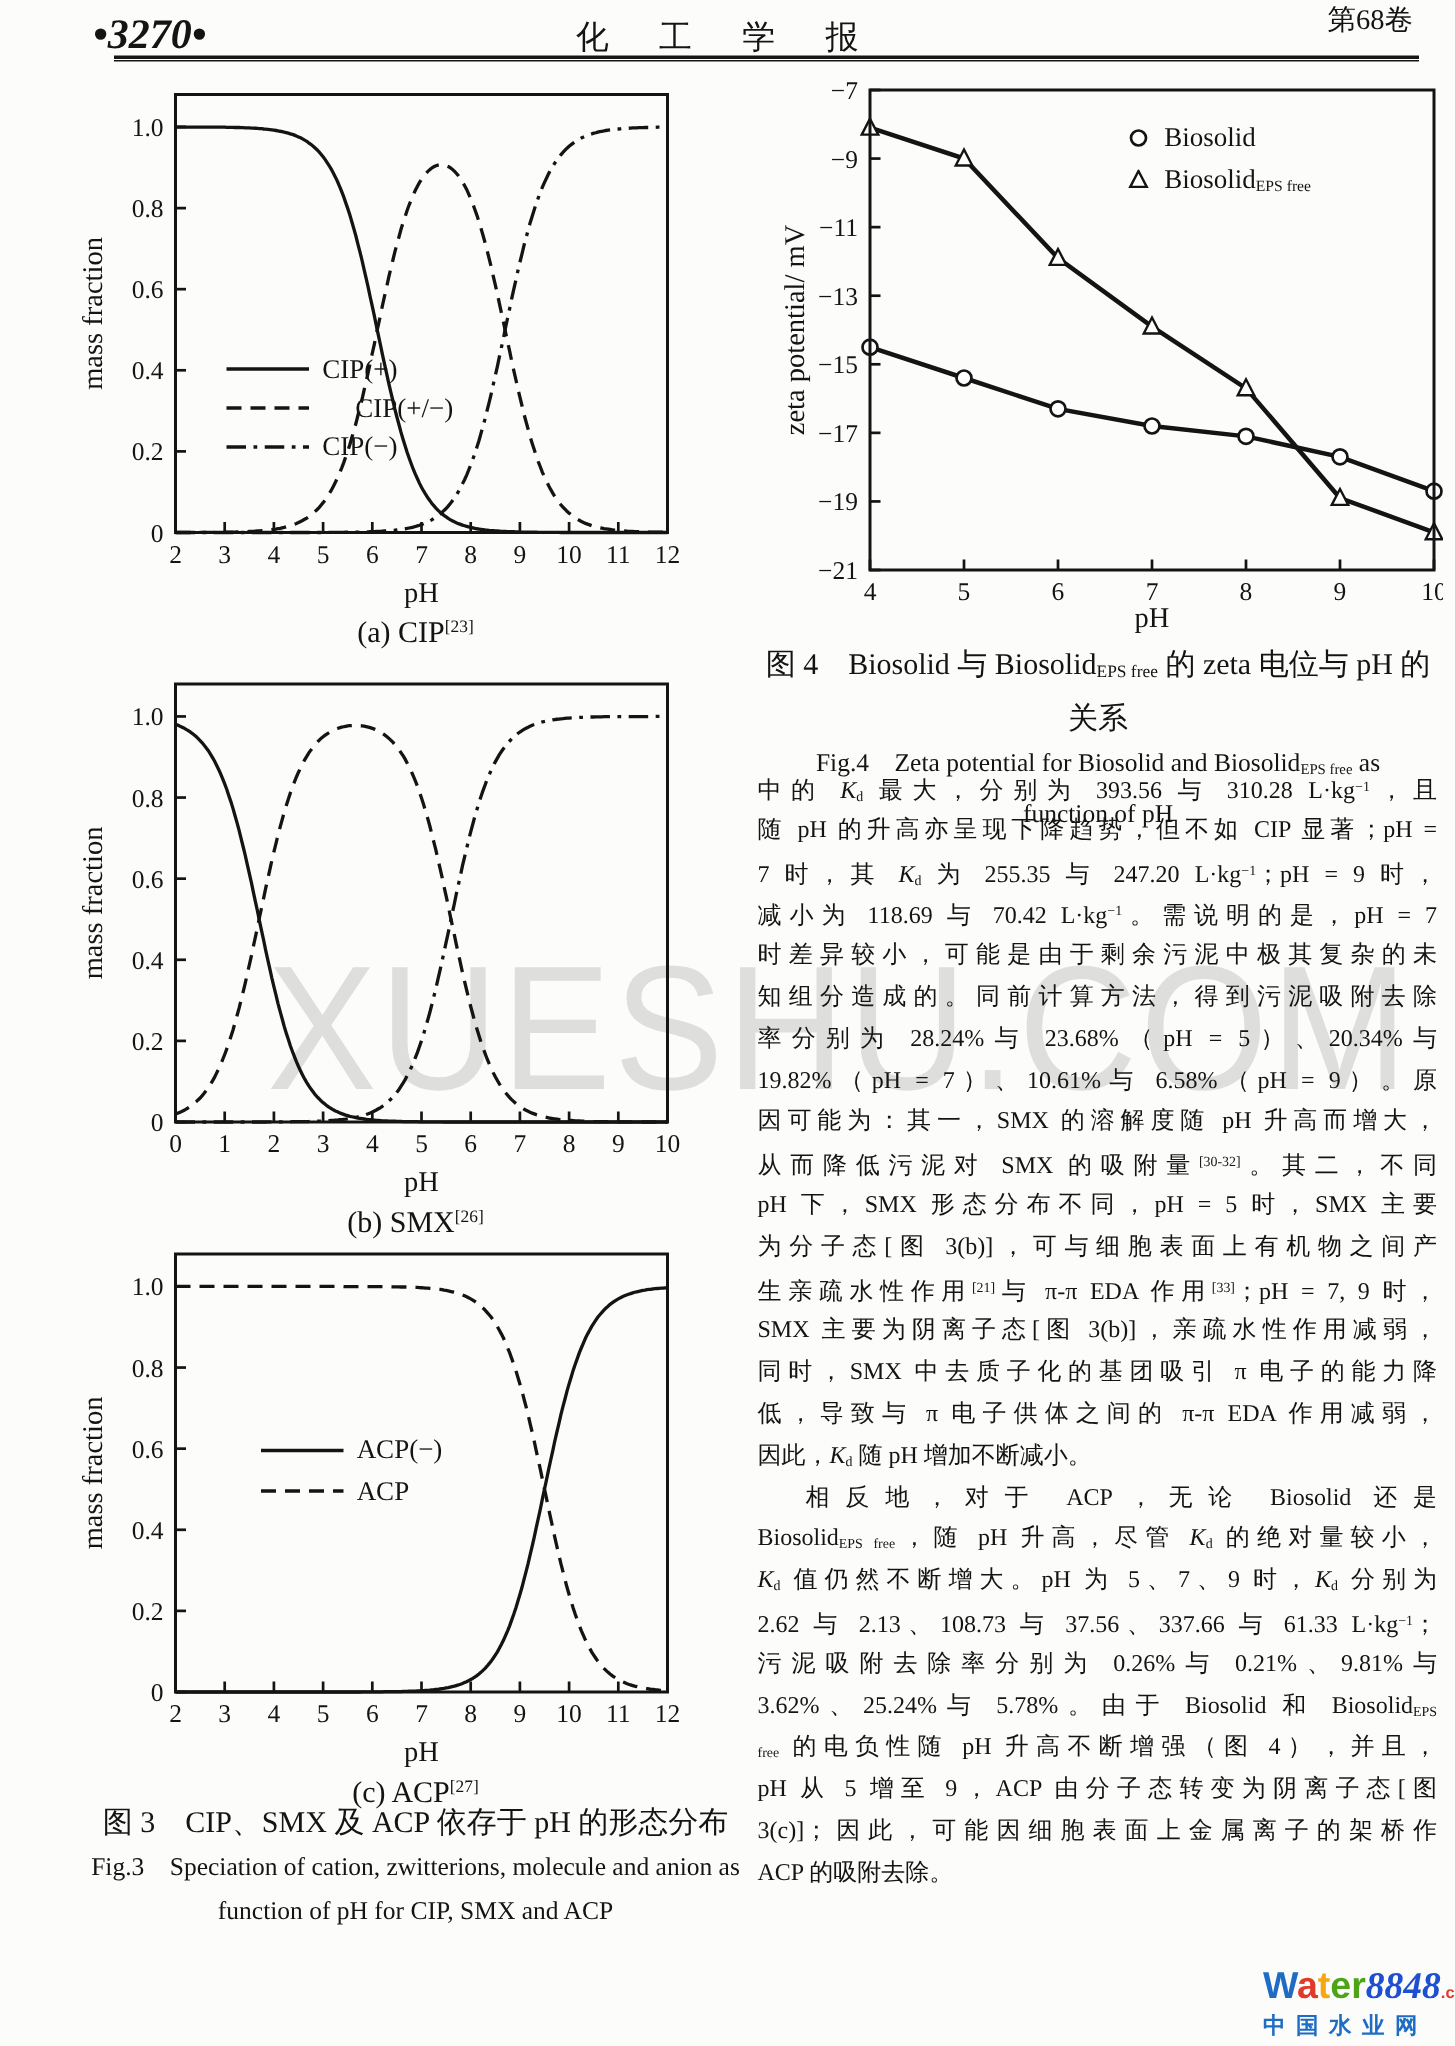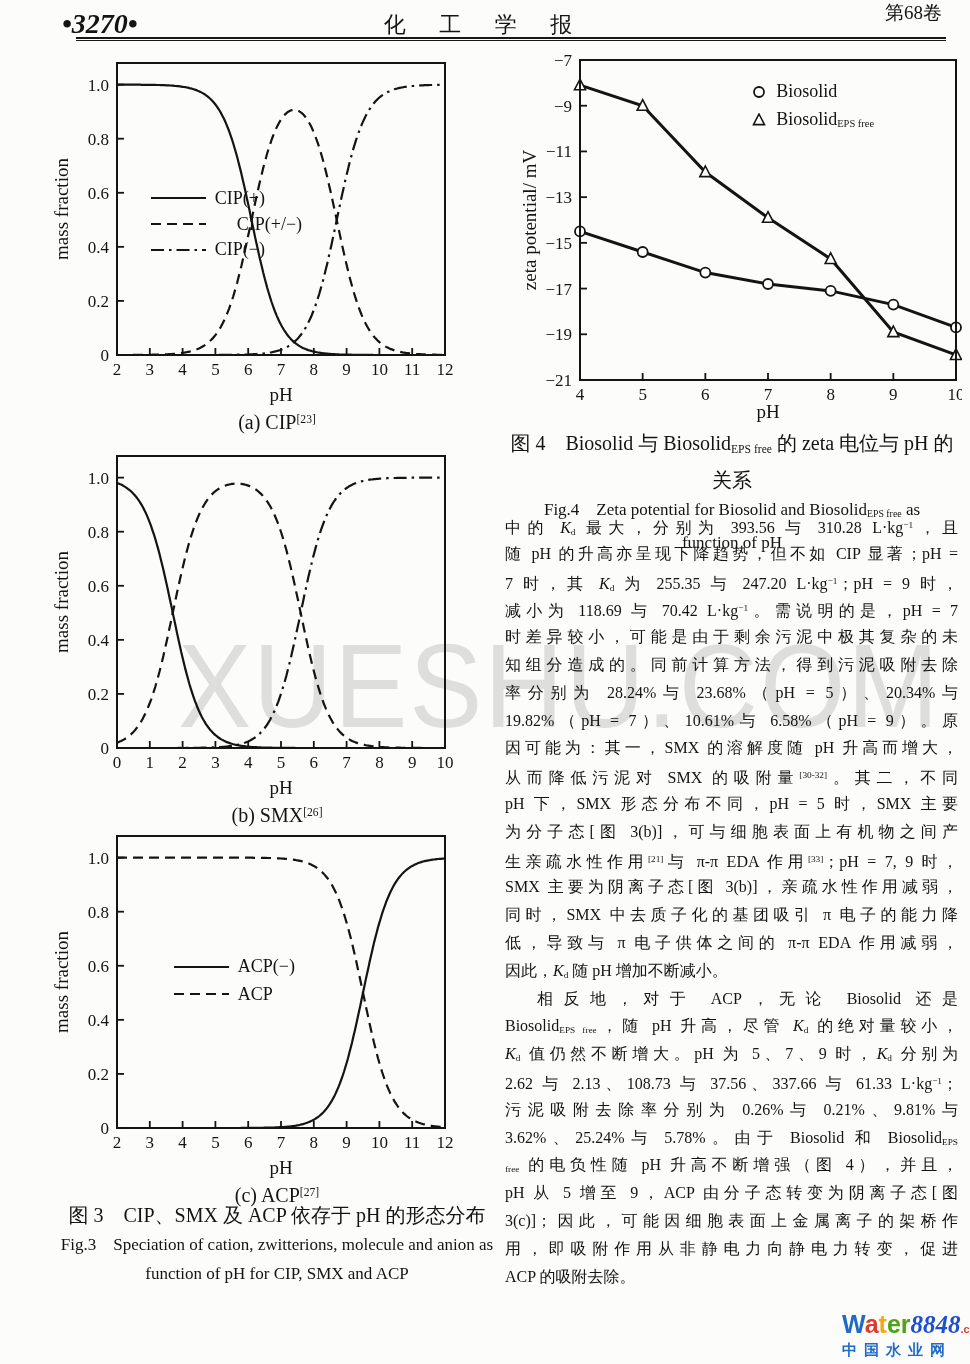--- a/index.html
+++ b/index.html
@@ -95,21 +95,21 @@
           <text x="57" y="143.7777777777778" text-anchor="end" class="tick">0.6</text>
           <line x1="65" y1="83.7037037037037" x2="72" y2="83.7037037037037" stroke="#141414" stroke-width="1.8"></line>
           <text x="57" y="89.7037037037037" text-anchor="end" class="tick">0.8</text>
           <line x1="65" y1="29.629629629629648" x2="72" y2="29.629629629629648" stroke="#141414" stroke-width="1.8"></line>
           <text x="57" y="35.62962962962965" text-anchor="end" class="tick">1.0</text>
           <text x="229" y="346" text-anchor="middle" class="axis">pH</text>
           <text transform="translate(16 154) rotate(-90)" text-anchor="middle" class="axis">mass fraction</text>
         </svg>
       <div class="fig-sub">(a) CIP<sup>[23]</sup></div>
     <div class="legend" style="left: 97.8px; top: 130.64px;">
-          <div class="lrow" style="height: 25.696px;">
+          <div class="lrow" style="height: 25.696px; margin-top: 48px;">
             <svg width="58" height="14">
               <line x1="1" y1="7" x2="56" y2="7" stroke="#141414" stroke-width="2.2"></line>
             </svg>
             <span class="llab">CIP(+)</span>
           </div>
           <div class="lrow" style="height: 25.696px; gap: 22px;">
             <svg width="58" height="14">
               <line x1="1" y1="7" x2="56" y2="7" stroke="#141414" stroke-width="2.2" stroke-dasharray="10,6"></line>
             </svg>
             <span class="llab">CIP(+/−)</span>
@@ -327,21 +327,20 @@
         <div class="tline">因此，<i>K</i><sub>d</sub> 随 pH 增加不断减小。</div>
         <div class="tline just ind">相反地，对于 ACP，无论 Biosolid 还是</div>
         <div class="tline just">Biosolid<sub>EPS free</sub>，随 pH 升高，尽管 <i>K</i><sub>d</sub> 的绝对量较小，</div>
         <div class="tline just"><i>K</i><sub>d</sub> 值仍然不断增大。pH 为 5、7、9 时，<i>K</i><sub>d</sub> 分别为</div>
         <div class="tline just">2.62 与 2.13、108.73 与 37.56、337.66 与 61.33 L·kg<sup>−1</sup>；</div>
         <div class="tline just">污泥吸附去除率分别为 0.26%与 0.21%、9.81%与</div>
         <div class="tline just">3.62%、25.24%与 5.78%。由于 Biosolid 和 Biosolid<sub>EPS</sub></div>
         <div class="tline just"><sub>free</sub> 的电负性随 pH 升高不断增强（图 4），并且，</div>
         <div class="tline just">pH 从 5 增至 9，ACP 由分子态转变为阴离子态[图</div>
         <div class="tline just">3(c)]；因此，可能因细胞表面上金属离子的架桥作</div>
-        <div class="tline just">用，即吸附作用从非静电力向静电力转变，促进</div>
         <div class="tline">ACP 的吸附去除。</div>
       </div>
 
     <div id="logo">
       <div class="l1"><span style="color: rgb(31, 108, 197);">W</span><span style="color: rgb(224, 58, 42);">a</span><span style="color: rgb(245, 168, 18);">t</span><span style="color: rgb(78, 163, 23);">e</span><span style="color: rgb(78, 163, 23);">r</span><span class="l8848" style="color: rgb(29, 79, 208);">8848</span><span class="dotcom" style="color: rgb(224, 58, 42);">.com</span></div>
       <div class="l2" style="color: rgb(31, 108, 197);">中国水业网</div>
     </div>
   </div>
 </div>
 

